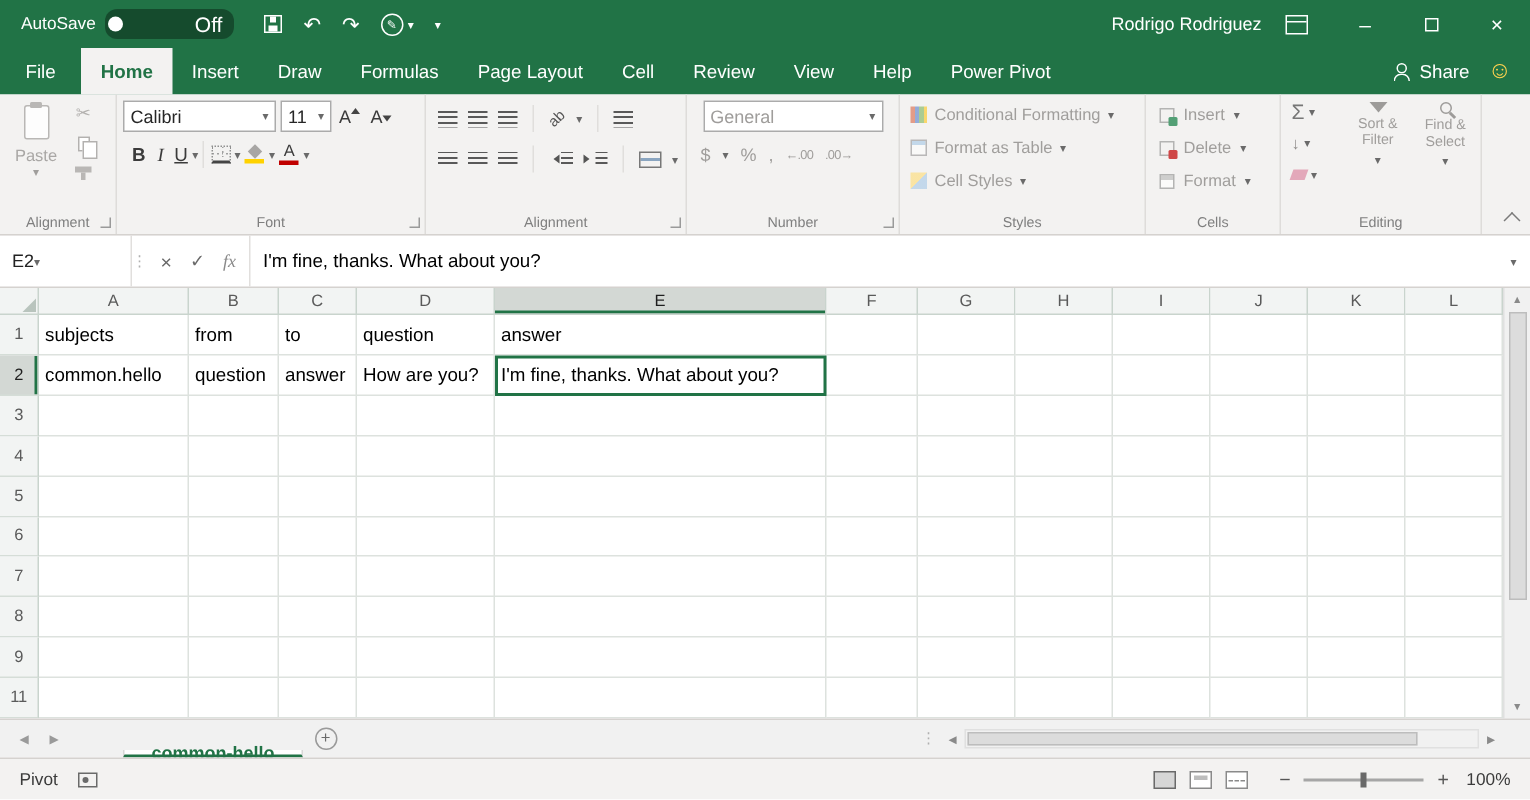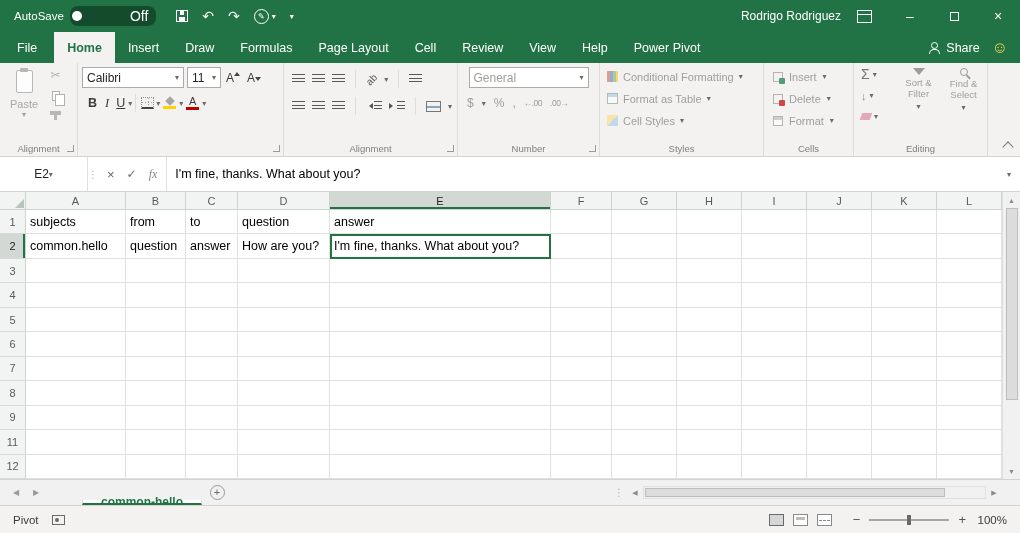--- a/index.html
+++ b/index.html
@@ -123,21 +123,21 @@
   .eraser{width:10px;height:7px;background:#e3a8ba;transform:skewX(-20deg);display:inline-block;}
   .edit-right{position:absolute;left:42px;top:5px;display:flex;}
   .big2{width:45px;display:flex;flex-direction:column;align-items:center;font-size:9.5px;color:#a09e9c;line-height:10.5px;text-align:center;gap:3px;}
   .funnel{width:0;height:0;border-left:6px solid transparent;border-right:6px solid transparent;border-top:7px solid #9d9b99;}
   .mag-g{width:8px;height:8px;border:1.5px solid #9d9b99;border-radius:50%;position:relative;display:inline-block;}
   .mag-g::after{content:"";position:absolute;width:5px;height:1.5px;background:#9d9b99;bottom:-2px;right:-4px;transform:rotate(45deg);}
   .collapse{position:absolute;right:8px;bottom:5px;width:8px;height:8px;border-top:1.5px solid #7a7a7a;border-right:1.5px solid #7a7a7a;transform:rotate(-45deg);}
 
   
   .formulabar{height:35px;background:#fff;border-bottom:1px solid #d5d2cf;display:flex;align-items:stretch;}
-  .namebox{width:88px;display:flex;align-items:center;justify-content:center;padding:0 8px;border-right:1px solid #e1dfdd;font-size:12px;color:#222;}
+  .namebox{width:88px;display:flex;align-items:center;justify-content:flex-start;padding:0 8px;border-right:1px solid #e1dfdd;font-size:12px;color:#222;}
   .fdots{width:10px;display:flex;align-items:center;justify-content:center;color:#b0b0b0;font-size:10px;}
   .fbtns{display:flex;align-items:center;gap:12px;padding:0 9px;border-right:1px solid #e1dfdd;}
   .fx-x{color:#696969;font-size:13px;}
   .fx-check{color:#696969;font-size:12px;}
   .fx-fx{color:#8a8a8a;font-style:italic;font-family:"Liberation Serif",serif;font-size:12px;}
   .fcontent{flex:1;display:flex;align-items:center;padding-left:8px;font-size:12.5px;color:#000;white-space:nowrap;overflow:hidden;}
   .fexpand{width:22px;display:flex;align-items:center;justify-content:center;color:#6a6a6a;font-size:8px;}
 
   
   .grid{position:absolute;top:192px;left:0;width:1002px;height:287px;background:#fff;overflow:hidden;}
@@ -284,20 +284,21 @@
         <span class="bucket"></span>
         <span class="colorbar cb-yellow"></span>
       </span>
       <span class="dd">▾</span>
       <span class="stack">
         <span class="fcA">A</span>
         <span class="colorbar cb-red"></span>
       </span>
       <span class="dd">▾</span>
     </div>
+    <span class="glabel">Font</span>
     <span class="launcher"></span>
   </div>
 
   <div class="rgroup g-align">
     <div class="al-row">
       <span class="hl"></span>
       <span class="hl"></span>
       <span class="hl"></span>
       <span class="vsep"></span>
       <span class="orient">ab</span>
@@ -594,35 +595,20 @@
         <div class="gcell" style="width: 92px;"></div>
         <div class="gcell" style="width: 221px;"></div>
         <div class="gcell" style="width: 61px;"></div>
         <div class="gcell" style="width: 65px;"></div>
         <div class="gcell" style="width: 65px;"></div>
         <div class="gcell" style="width: 65px;"></div>
         <div class="gcell" style="width: 65px;"></div>
         <div class="gcell" style="width: 65px;"></div>
         <div class="gcell" style="width: 65px;"></div>
       </div>
-      <div class="grow">
-        <div class="row-h">12</div>
-        <div class="gcell" style="width: 100px;"></div>
-        <div class="gcell" style="width: 60px;"></div>
-        <div class="gcell" style="width: 52px;"></div>
-        <div class="gcell" style="width: 92px;"></div>
-        <div class="gcell" style="width: 221px;"></div>
-        <div class="gcell" style="width: 61px;"></div>
-        <div class="gcell" style="width: 65px;"></div>
-        <div class="gcell" style="width: 65px;"></div>
-        <div class="gcell" style="width: 65px;"></div>
-        <div class="gcell" style="width: 65px;"></div>
-        <div class="gcell" style="width: 65px;"></div>
-        <div class="gcell" style="width: 65px;"></div>
-      </div>
     </div>
 </div>
 <div class="vscroll">
   <span class="varrow">▲</span>
   <span class="vthumb"></span>
   <span class="vfill"></span>
   <span class="varrow">▼</span>
 </div>
 
 <div class="sheetbar">

